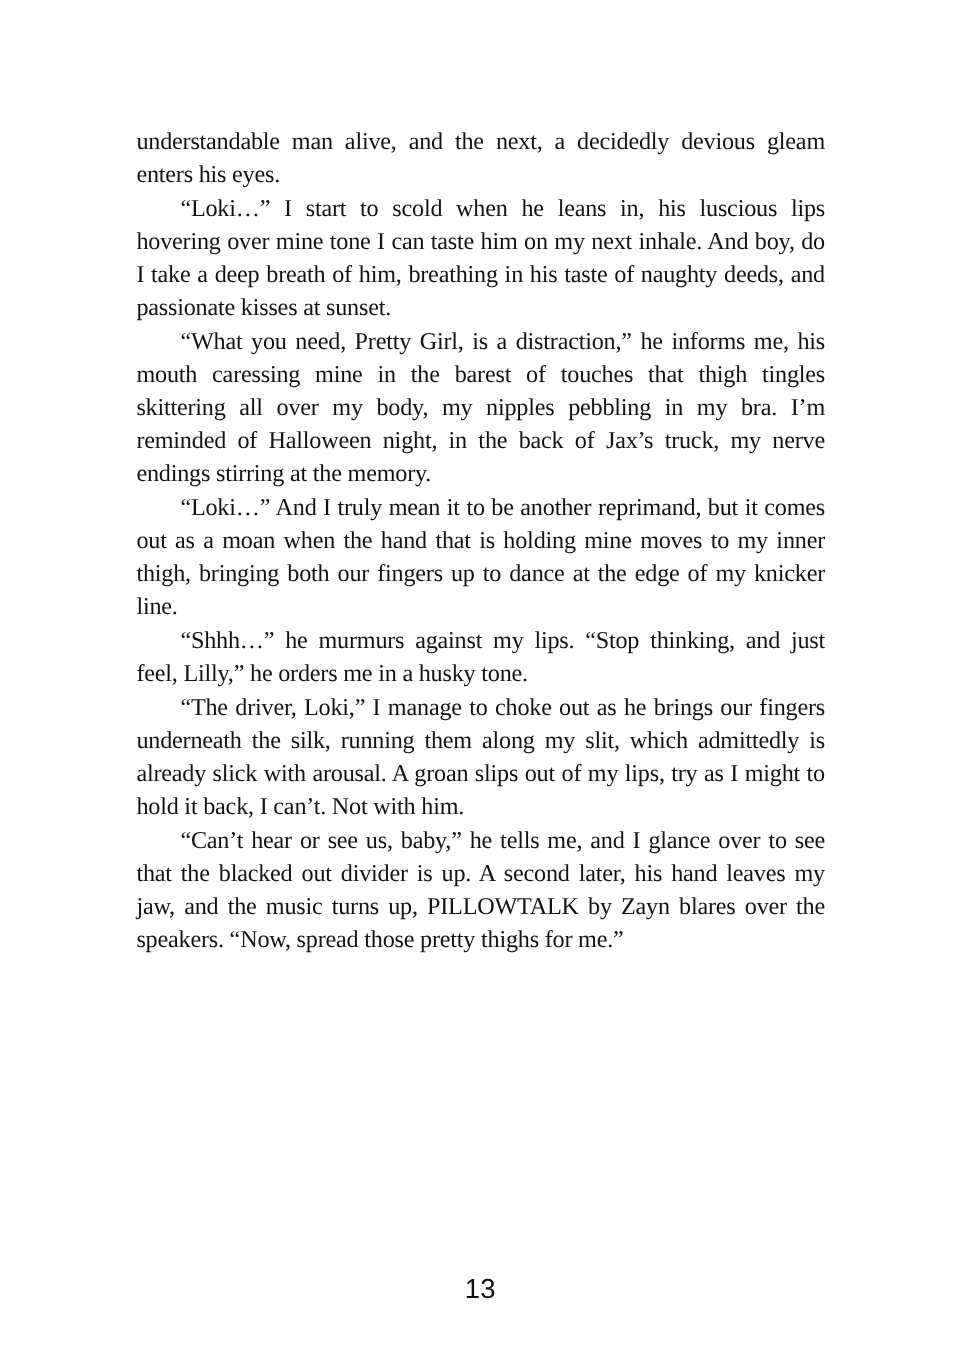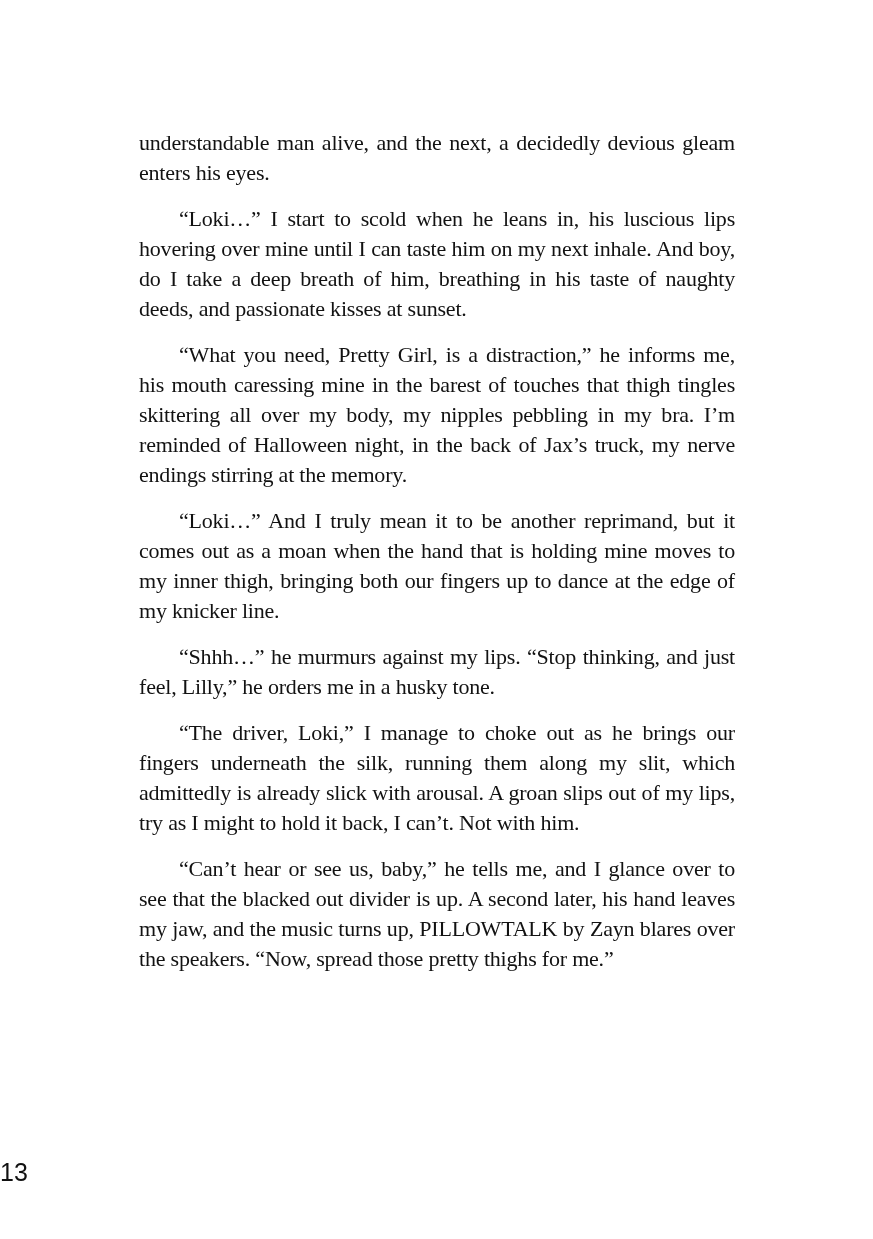--- a/index.html
+++ b/index.html
@@ -27,47 +27,47 @@
     left: 123px;
     top: 112px;
     width: 628px;
     color: #121212;
     font-size: 22px;
     line-height: 30px;
     text-align: justify;
     letter-spacing: -0.2px;
   }
   .para {
-    margin: 16px;
+    margin: 1px;
     padding: 0;
     text-indent: 0;
   }
   .para.indent {
     text-indent: 40px;
   }
   .seg.italic {
   }
   .page-number {
     position: absolute;
     left: 0;
     right: 0;
     top: 1158px;
-    text-align: left;
+    text-align: center;
     font-family: "Liberation Sans", sans-serif;
     font-size: 25px;
     color: #111111;
   }
 </style>
 </head>
 <body style="background: rgb(255, 255, 255);">
 
 <div class="book-page">
   <div class="text-block" style="color: rgb(18, 18, 18);">
       <p class="para"><span class="seg">understandable man alive, and the next, a decidedly devious gleam enters his eyes.</span></p>
-      <p class="para indent"><span class="seg">“Loki…” I start to scold when he leans in, his luscious lips hovering over mine until I can taste him on my next inhale. And boy, do I take a deep breath of him, breathing in his taste of naughty deeds, and passionate kisses at sunset.</span></p>
+      <p class="para indent"><span class="seg">“Loki…” I start to scold when he leans in, his luscious lips hovering over mine tone I can taste him on my next inhale. And boy, do I take a deep breath of him, breathing in his taste of naughty deeds, and passionate kisses at sunset.</span></p>
       <p class="para indent"><span class="seg">“What you need, Pretty Girl, is a distraction,” he informs me, his mouth caressing mine in the barest of touches that thigh tingles skittering all over my body, my nipples pebbling in my bra. I’m reminded of Halloween night, in the back of Jax’s truck, my nerve endings stirring at the memory.</span></p>
       <p class="para indent"><span class="seg">“Loki…” And I truly mean it to be another reprimand, but it comes out as a moan when the hand that is holding mine moves to my inner thigh, bringing both our fingers up to dance at the edge of my knicker line.</span></p>
       <p class="para indent"><span class="seg">“Shhh…” he murmurs against my lips. “Stop thinking, and just feel, Lilly,” he orders me in a husky tone.</span></p>
       <p class="para indent"><span class="seg">“The driver, Loki,” I manage to choke out as he brings our fingers underneath the silk, running them along my slit, which admittedly is already slick with arousal. A groan slips out of my lips, try as I might to hold it back, I can’t. Not with him.</span></p>
       <p class="para indent"><span class="seg">“Can’t hear or see us, baby,” he tells me, and I glance over to see that the blacked out divider is up. A second later, his hand leaves my jaw, and the music turns up, </span><span class="seg italic">PILLOWTALK</span><span class="seg"> by Zayn blares over the speakers. “Now, spread those pretty thighs for me.”</span></p>
     </div>
   <div class="page-number">13</div>
 </div>
 
 </body></html>

